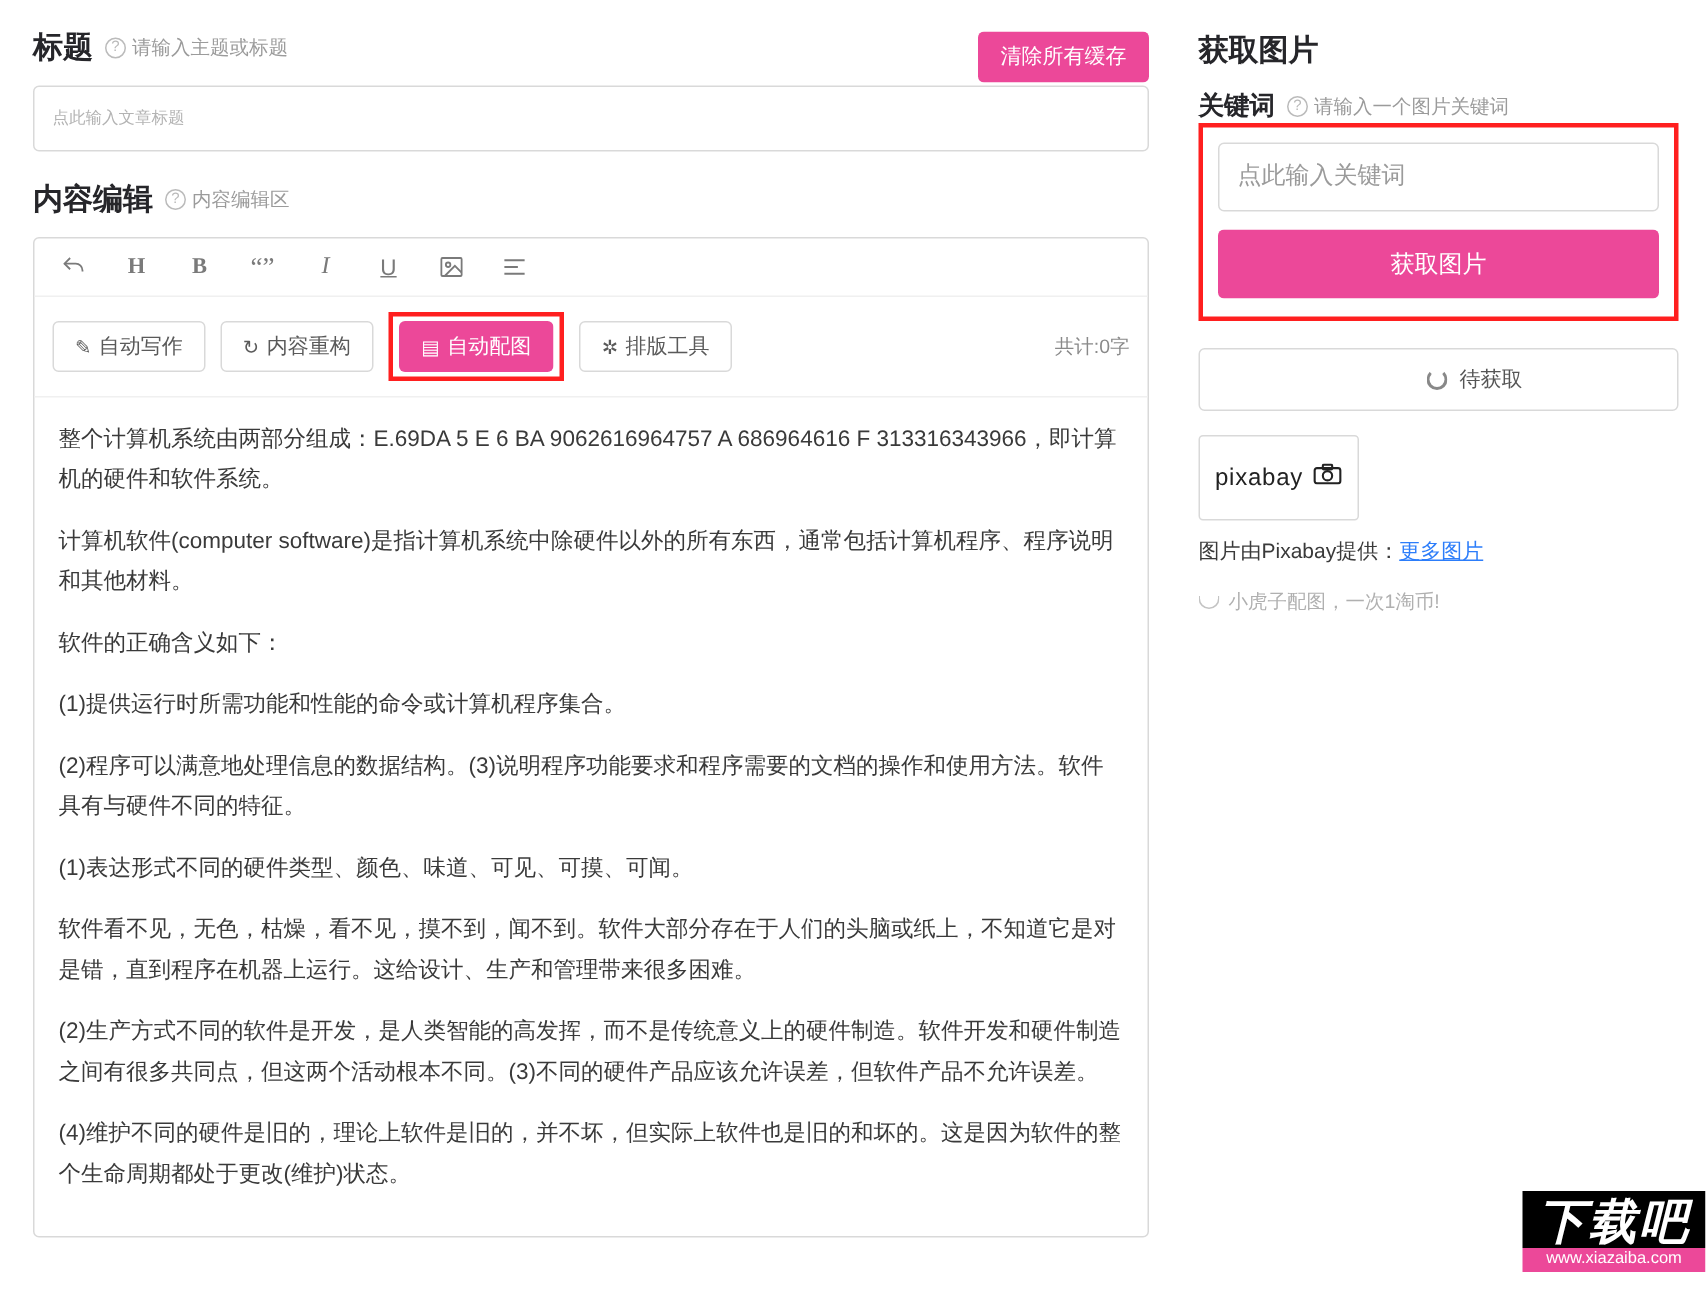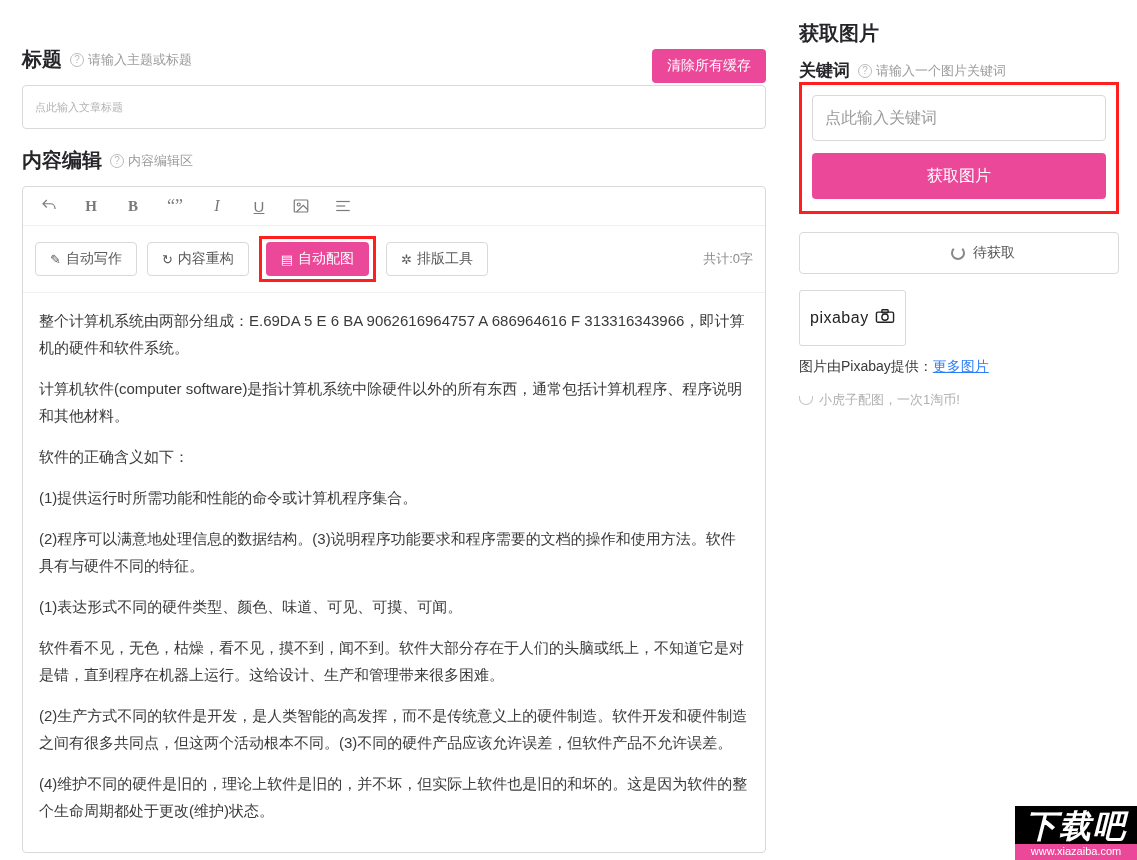--- a/index.html
+++ b/index.html
@@ -1,18 +1,18 @@
 <!DOCTYPE html>
 <html><head>
 <meta charset="utf-8">
 <style>
 * { margin: 0; padding: 0; box-sizing: border-box; }
 body { font-family: "Microsoft YaHei", Arial, sans-serif; font-size: 14px; background: #fff; color: #333; }
 .container { display: flex; width: 1137px; height: 860px; }
-.left { flex: 1; padding: 18px 15px 23px 22px; margin-top: 28px; }
+.left { flex: 1; padding: 18px 15px 23px 22px; }
 .right { width: 356px; padding: 20px 18px 18px 18px; }
 
 
 .section-title { display: flex; align-items: center; margin-bottom: 12px; }
 .section-title h2 { font-size: 20px; font-weight: 600; color: #26262a; margin-right: 8px; }
 .hint { color: #9b9b9b; font-size: 13px; display: inline-flex; align-items: center; }
 .hint-icon { display: inline-block; width: 14px; height: 14px; border: 1px solid #bbb; border-radius: 50%; font-size: 10px; line-height: 12px; text-align: center; color: #bbb; margin-right: 4px; }
 
 
 .title-row { display: flex; justify-content: space-between; align-items: center; }
@@ -47,21 +47,21 @@
 .status-row { border: 1px solid #d9d9d9; border-radius: 4px; height: 42px; display: flex; align-items: center; justify-content: center; color: #555; gap: 8px; margin-bottom: 16px; padding-left: 48px; }
 .spinner { width: 14px; height: 14px; border: 2px solid #888; border-top-color: transparent; border-radius: 50%; }
 .pixabay-badge { display: inline-flex; align-items: center; border: 1px solid #d9d9d9; border-radius: 3px; padding: 18px 10px; font-family: Arial,sans-serif; letter-spacing: 0.5px; font-size: 16px; color: #222; margin-bottom: 12px; }
 .pixabay-badge .cam { margin-left: 6px; }
 .credit { font-size: 14px; color: #3a3a3a; margin-bottom: 15px; }
 .credit a { color: #2c7dfa; text-decoration: underline; }
 .notice { color: #b0b0b0; font-size: 13px; display: flex; align-items: center; gap: 6px; }
 .notice-icon { width: 14px; height: 9px; border: 1.5px solid #c3c3c3; border-top: none; border-radius: 0 0 10px 10px; display: inline-block; }
 
 
-.watermark { position: absolute; right: 0; bottom: 0; }
+.watermark { position: absolute; right: 0; bottom: 12px; }
 .wm-box { background: #000; color: #fff; font-weight: 800; font-size: 32px; padding: 3px 10px 0 10px; letter-spacing: 2px; font-style: italic; line-height: 1.1;}
 .wm-url { background: #ec4899; color: #fff; font-size: 11px; text-align: center; padding: 1px 8px 3px 8px;}
 .wrap { position: relative; width: 1137px; height: 860px; overflow: hidden; }
 </style>
 </head>
 <body>
 
 <div class="wrap">
 <div class="container">
   <div class="left">

